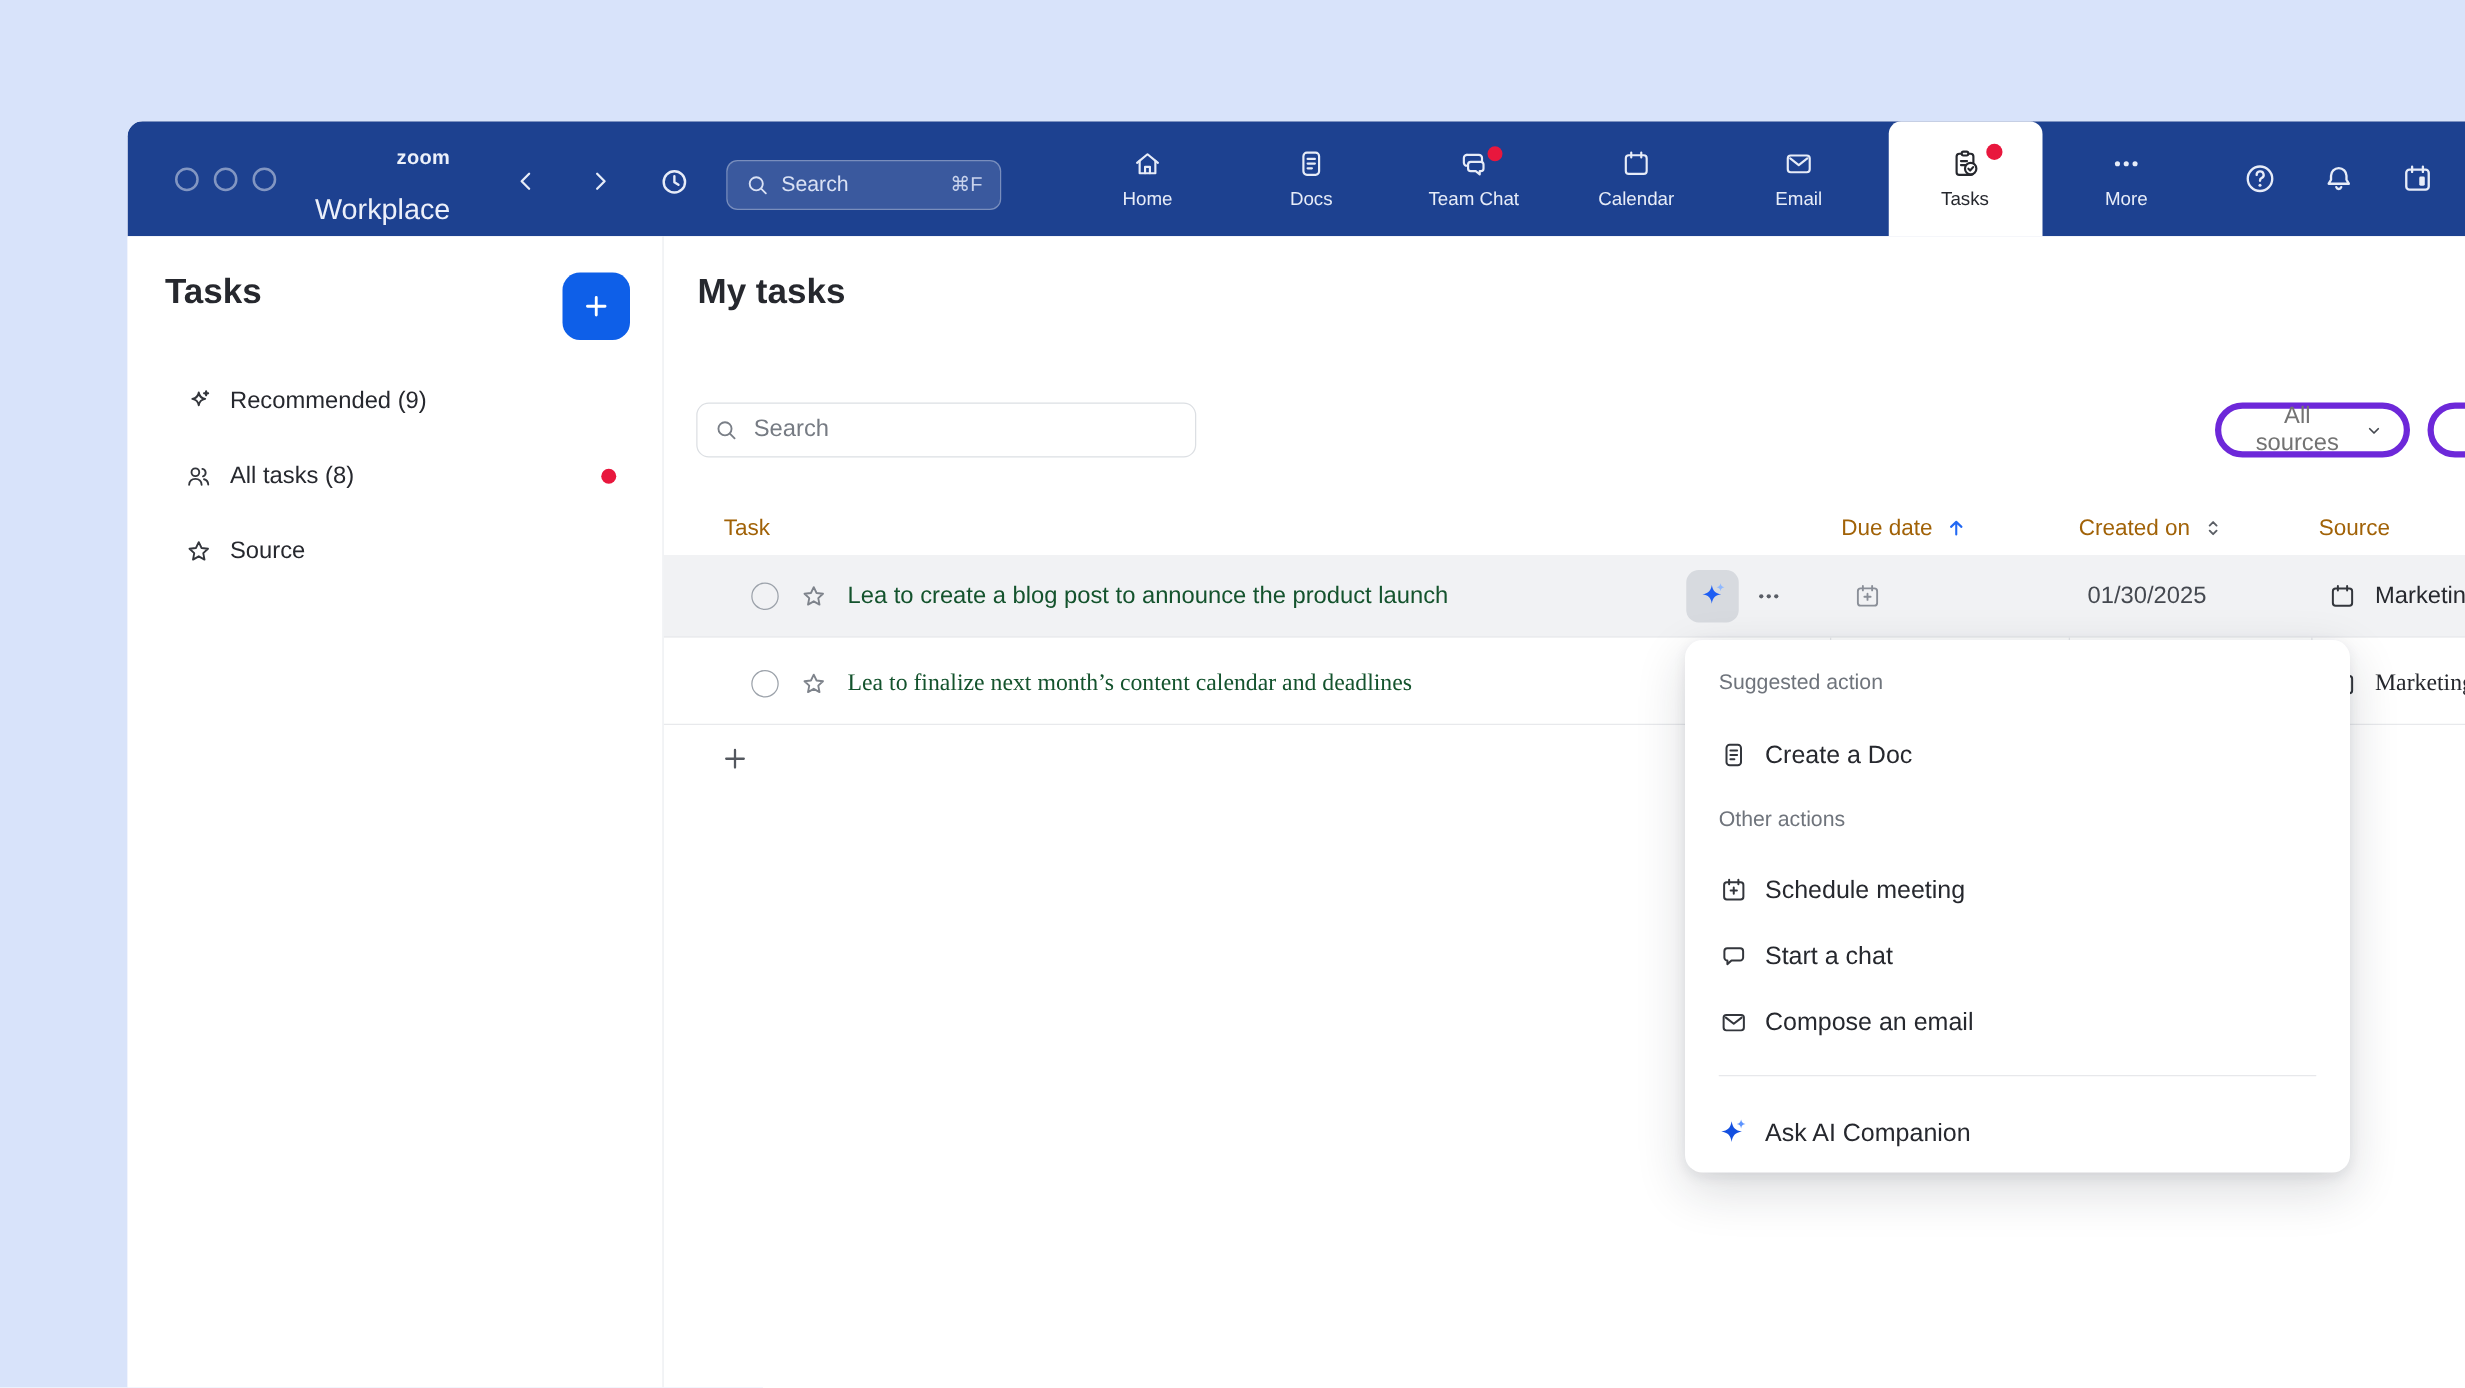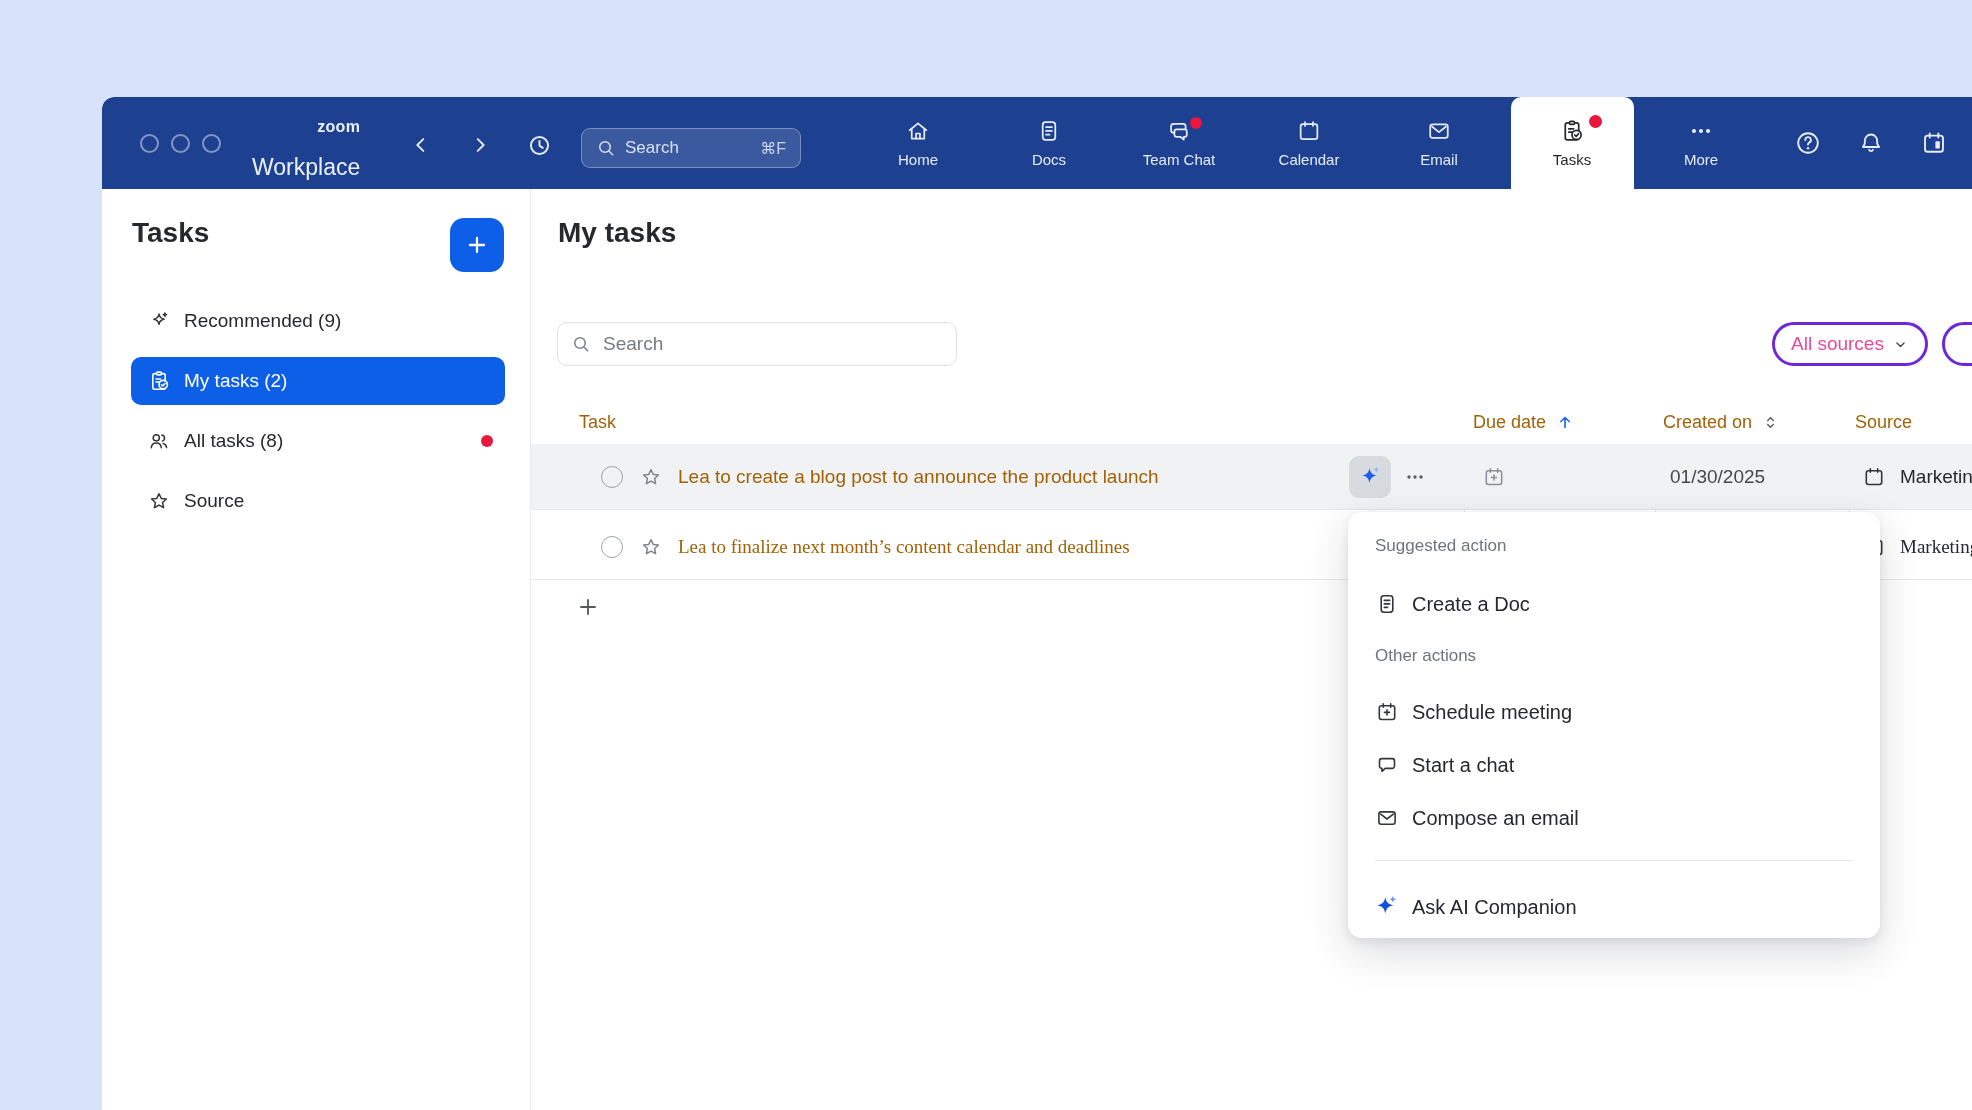--- a/index.html
+++ b/index.html
@@ -37,32 +37,32 @@
   .side-item .slab{margin-left:53px;}
   .side-item.selected{background:var(--accent,#0E5FE8);color:#fff;}
   .side-item.selected .sicon{color:#fff;}
 
   
   .content{position:absolute;left:429px;top:92px;right:0;bottom:0;background:#fff;overflow:hidden;}
   .content h1{position:absolute;left:27px;top:28px;margin:0;font-size:28px;font-weight:700;color:#26282E;}
   .m-search{position:absolute;left:26px;top:133px;width:400px;height:44px;border:1px solid #DCDFE3;border-radius:10px;box-sizing:border-box;display:flex;align-items:center;padding:0 13px;gap:10px;color:#7A7F87;background:#fff;}
   .m-search input{border:none;outline:none;font-size:19px;flex:1;font-family:inherit;color:#26282E;background:transparent;}
   .m-search input::placeholder{color:#767B83;}
-  .pill{position:absolute;top:133px;height:44px;border:3px solid #6d28d9;border-radius:22px;background:#fff;box-sizing:border-box;display:flex;align-items:center;gap:8px;font-size:19px;color:#ec4899;padding:0 18px;cursor:pointer;font-family:inherit;}
+  .pill{position:absolute;top:133px;height:44px;border:5px solid #6d28d9;border-radius:22px;background:#fff;box-sizing:border-box;display:flex;align-items:center;gap:8px;font-size:19px;color:#737373;padding:0 18px;cursor:pointer;font-family:inherit;}
   .pill-sources{left:1241px;width:156px;padding:0 16px;}
   .pill-partial{left:1411px;width:80px;}
   .thead{position:absolute;left:0;right:0;top:211px;height:44px;border-bottom:1px solid #E4E6E9;font-size:18px;color:#a16207;}
   .thead .th{position:absolute;top:0;height:44px;display:flex;align-items:center;gap:9px;}
   .col-div{position:absolute;top:255px;height:132px;width:1px;background:#E6E8EB;}
   .trow{position:absolute;left:0;right:0;height:66px;border-bottom:1px solid #E8E9EC;box-sizing:border-box;}
   .row1{top:255px;background:var(--row_hover,#F1F2F4);}
   .row2{top:325px;background:#fff;font-family:Liberation Serif, serif;}
   .chk{position:absolute;left:70px;top:22px;width:22px;height:22px;border:1.6px solid #9CA2AA;border-radius:50%;box-sizing:border-box;background:transparent;cursor:pointer;padding:0;}
   .rstar{position:absolute;left:108px;top:21px;width:24px;height:24px;color:#7E838B;cursor:pointer;}
-  .rtitle{position:absolute;left:147px;top:0;height:66px;display:flex;align-items:center;font-size:19px;color:#a16207;white-space:nowrap;}
+  .rtitle{position:absolute;left:147px;top:0;height:66px;display:flex;align-items:center;font-size:19px;color:#14532d;white-space:nowrap;}
   .ai-btn{position:absolute;left:818px;top:12px;width:42px;height:42px;border-radius:10px;background:#D7DADF;border:none;display:flex;align-items:center;justify-content:center;cursor:pointer;padding:0;}
   .row-dots{position:absolute;left:872px;top:21px;width:36px;height:24px;border:none;background:none;color:#5A5E66;cursor:pointer;padding:0;}
   .cell-due{position:absolute;left:951px;top:21px;width:24px;height:24px;color:#8A8F98;cursor:pointer;}
   .cell-created{position:absolute;left:1139px;top:0;height:66px;display:flex;align-items:center;font-size:19px;color:#44484F;}
   .cell-source{position:absolute;left:1331px;top:0;height:66px;display:flex;align-items:center;gap:14px;font-size:19px;color:#26282E;white-space:nowrap;}
   .cell-source .sico{width:24px;height:24px;color:#33363C;flex:0 0 auto;}
   .add-task{position:absolute;left:44px;top:400px;width:36px;height:36px;border:none;background:none;color:#54585F;cursor:pointer;padding:0;}
 
   
   .popup{position:absolute;left:817px;top:323px;width:532px;height:426px;background:#fff;border-radius:14px;box-shadow:0 14px 40px rgba(22,28,45,.16),0 3px 10px rgba(22,28,45,.08);z-index:5;}
@@ -208,32 +208,20 @@
       <nav class="side-list">
         <div class="side-item">
           <span class="sicon">
             <svg width="24" height="24" viewBox="0 0 24 24" fill="none" stroke="currentColor" stroke-width="1.5" stroke-linejoin="round">
                 <path d="M12 5c.55 3.35 1.8 4.6 5.15 5.15C13.8 10.7 12.55 11.95 12 15.3c-.55-3.35-1.8-4.6-5.15-5.15C10.2 9.6 11.45 8.35 12 5z"></path>
                 <path d="M17.9 3.9l.37 1.33 1.33.37-1.33.37-.37 1.33-.37-1.33-1.33-.37 1.33-.37z"></path>
               </svg>
           </span>
           <span class="slab">Recommended (9)</span>
         </div>
-        <div class="side-item selected">
-          <span class="sicon">
-            <svg width="24" height="24" viewBox="0 0 24 24" fill="none" stroke="currentColor" stroke-width="1.6" stroke-linecap="round" stroke-linejoin="round">
-                <rect x="5.8" y="4.6" width="12.4" height="15.6" rx="2"></rect>
-                <rect x="9.6" y="3.1" width="4.8" height="2.8" rx="1.2" fill="#0E5FE8"></rect>
-                <path d="M9 10h4.5M9 13h3.4"></path>
-                <circle cx="16.2" cy="15.6" r="4.2" fill="#0E5FE8"></circle>
-                <path d="M14.5 15.7l1.3 1.3 2.2-2.5"></path>
-              </svg>
-          </span>
-          <span class="slab">My tasks (2)</span>
-        </div>
         <div class="side-item">
           <span class="sicon">
             <svg width="24" height="24" viewBox="0 0 24 24" fill="none" stroke="currentColor" stroke-width="1.5" stroke-linecap="round" stroke-linejoin="round">
                 <circle cx="9.3" cy="8.8" r="3.1"></circle>
                 <path d="M4.3 18.8c.3-3.1 2.3-4.7 5-4.7s4.7 1.6 5 4.7"></path>
                 <path d="M14.9 6.1a3.1 3.1 0 0 1 .5 6M16.2 14.4c2 .5 3.2 1.9 3.4 4.2"></path>
               </svg>
           </span>
           <span class="slab">All tasks (8)</span>
           <i class="dot dot-side"></i>

